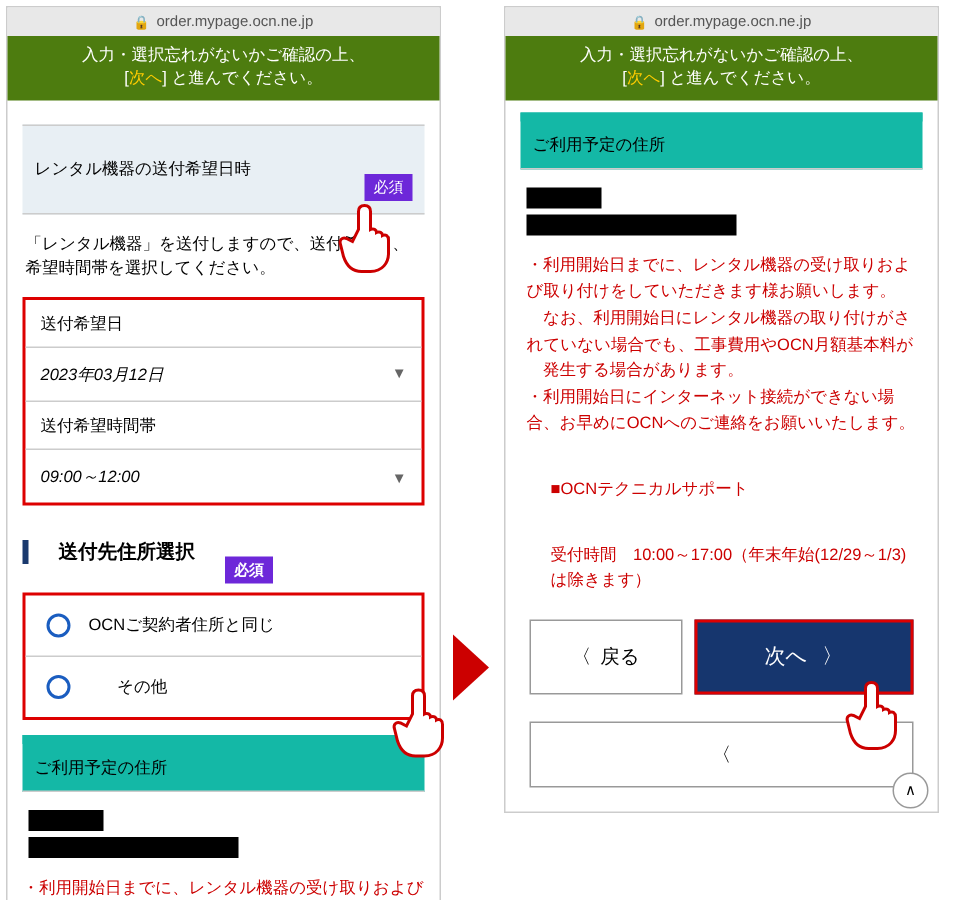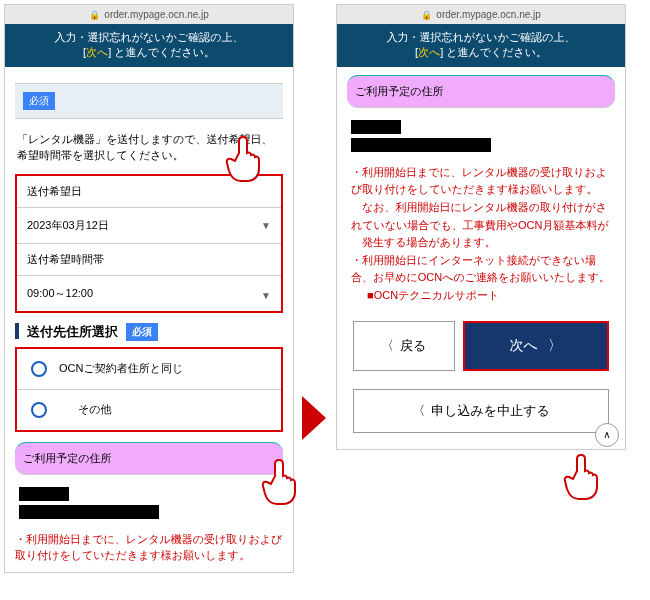--- a/index.html
+++ b/index.html
@@ -1,45 +1,45 @@
 <!DOCTYPE html>
 <html><head>
 <meta charset="utf-8">
 <style>
 * { box-sizing: border-box; margin: 0; padding: 0; }
 body { font-family: "Hiragino Sans", "Meiryo", sans-serif; background: #fff; display: flex; align-items: flex-start; gap: 6px; padding: 4px; }
 .phone { width: 290px; border: 1px solid #ccc; background: #fff; font-size: 11px; position: relative; }
 .url-bar { background: #e8e8e8; padding: 4px; text-align: center; font-size: 10px; color: #555; display: flex; align-items: center; justify-content: center; gap: 4px; }
-.banner { background: #0c4a6e; color: #fff; padding: 6px 8px; text-align: center; font-size: 11px; line-height: 1.4; }
+.banner { background: #4d7c0f; color: #fff; padding: 6px 8px; text-align: center; font-size: 11px; line-height: 1.4; }
 .banner .next-text { color: #ffcc00; }
 .content { padding: 8px 10px; }
 .note-red { color: #cc0000; font-size: 11px; line-height: 1.5; }
 .section-header { background: #e8eff4; border-top: 1px solid #ccc; border-bottom: 1px solid #ccc; padding: 8px; display: flex; justify-content: space-between; align-items: center; margin: 8px 0; }
-.badge-req { background: #3b82f6; color: #fff; font-size: 10px; padding: 2px 6px; }
+.badge-req { background: #6d28d9; color: #fff; font-size: 10px; padding: 2px 6px; margin-top: 24px; }
 .desc { padding: 4px 2px; font-size: 11px; line-height: 1.5; }
 .highlight-box { border: 2px solid #d00; padding: 0; margin: 6px 0; }
 .field-row { border-bottom: 1px solid #ccc; padding: 8px 10px; font-size: 11px; }
 .field-row:last-child { border-bottom: none; }
-.select-row { display: flex; justify-content: space-between; align-items: center; padding: 10px; border-bottom: 1px solid #ccc; }
+.select-row { display: flex; justify-content: space-between; align-items: center; padding: 10px; border-bottom: 1px solid #ccc; font-style: italic; }
 .select-row:last-child { border-bottom: none; align-items: flex-end; }
 .chev { color: #666; font-size: 10px; }
-.sec-title { display: flex; align-items: flex-start; gap: 8px; margin: 10px 0 6px; font-size: 13px; font-weight: bold; }
+.sec-title { display: flex; align-items: center; gap: 20px; margin: 10px 0 6px; font-size: 13px; font-weight: bold; }
 .bar { width: 4px; height: 16px; background: #1a3a6e; display: inline-block; }
 .radio-group { border: 2px solid #d00; }
 .radio-item { display: flex; align-items: center; gap: 12px; padding: 12px 14px; border-bottom: 1px solid #ccc; }
 .radio-item:last-child { border-bottom: none; gap: 31px; }
 .radio { width: 16px; height: 16px; border: 2px solid #1a5dc0; border-radius: 50%; display: flex; align-items: center; justify-content: center; flex-shrink: 0; }
 .radio.checked::after { content: ""; width: 8px; height: 8px; background: #1a5dc0; border-radius: 50%; }
-.sub-header { background: #f0abfc; border-top: 1px solid #14b8a6; border-bottom: 1px solid #ccc; padding: 8px; margin: 10px 0 0; border-radius: 11px; }
+.sub-header { background: #14b8a6; border-top: 6px solid #14b8a6; border-bottom: 1px solid #ccc; padding: 8px; margin: 10px 0 0; }
 .black-block { background: #000; height: 14px; margin: 4px 10px 4px 0; }
 .black-block.w1 { width: 50px; }
 .black-block.w2 { width: 140px; }
 .address-box { padding: 8px 4px 2px; }
 .info-text { padding: 6px 4px; color: #cc0000; font-size: 11px; line-height: 1.6; }
-.info-text .bullet { margin-left: 16px; }
+.info-text .bullet { margin-left: 16px; margin-top: 26px; }
 .btn-row { display: flex; gap: 8px; padding: 10px 6px; }
 .btn-back { flex: 1; border: 1px solid #999; background: #fff; padding: 14px; text-align: center; font-size: 13px; display: flex; align-items: center; justify-content: center; gap: 6px; }
 .btn-next { flex: 1.6; background: #16366e; color: #fff; padding: 14px; text-align: center; font-size: 14px; border: 2px solid #d00; display: flex; align-items: center; justify-content: center; gap: 10px; }
 .btn-cancel { border: 1px solid #999; background: #fff; padding: 12px; text-align: center; margin: 8px 6px; font-size: 13px; display: flex; align-items: center; justify-content: center; gap: 6px; }
 .arrow-sep { align-self: center; }
 .hand { position: absolute; z-index: 10; }
 .lock-icon { font-size: 9px; }
 .scroll-top { position: absolute; bottom: 2px; right: 6px; width: 24px; height: 24px; border: 1px solid #999; border-radius: 50%; display: flex; align-items: center; justify-content: center; font-size: 10px; background: #fff; }
 </style>
 </head>
@@ -50,20 +50,21 @@
     <span class="lock-icon">🔒</span>
     <span>order.mypage.ocn.ne.jp</span>
   </div>
   <div class="banner">
     <div>入力・選択忘れがないかご確認の上、</div>
     <div><span>[</span><span class="next-text">次へ</span><span>] と進んでください。</span></div>
   </div>
   <div class="content">
 
     <div class="section-header">
+      <span>レンタル機器の送付希望日時</span>
       <span class="badge-req">必須</span>
     </div>
     <div class="desc">「レンタル機器」を送付しますので、送付希望日、希望時間帯を選択してください。</div>
 
     <div class="highlight-box">
       <div class="field-row">送付希望日</div>
       <div class="select-row">
         <span>2023年03月12日</span>
         <span class="chev">▼</span>
       </div>
@@ -127,36 +128,36 @@
       <div class="black-block w1"></div>
       <div class="black-block w2"></div>
     </div>
 
     <div class="info-text">
       <div>・利用開始日までに、レンタル機器の受け取りおよび取り付けをしていただきます様お願いします。</div>
       <div>　なお、利用開始日にレンタル機器の取り付けがされていない場合でも、工事費用やOCN月額基本料が</div>
       <div>　発生する場合があります。</div>
       <div>・利用開始日にインターネット接続ができない場合、お早めにOCNへのご連絡をお願いいたします。</div>
       <div class="bullet">■OCNテクニカルサポート</div>
+      <div class="bullet">受付時間　10:00～17:00（年末年始(12/29～1/3)は除きます）</div>
     </div>
 
     <div class="btn-row">
       <div class="btn-back">
         <span>〈</span>
         <span>戻る</span>
       </div>
       <div class="btn-next">
         <span>次へ</span>
         <span>〉</span>
       </div>
     </div>
 
     <div class="btn-cancel">
       <span>〈</span>
-      <span>申し込みを中止する</span>
     </div>
   </div>
 
   <svg class="hand" style="top:448px; right:22px;" width="44" height="50" viewBox="0 0 44 50">
     <path d="M18 6 C18 3 20 2 22 2 C24 2 26 3 26 6 L26 18 C28 17 30 18 30 20 C32 19 34 20 34 22 C36 21 38 22 38 25 L38 34 C38 40 34 46 26 46 L20 46 C14 46 10 42 8 36 L6 28 C5 25 7 23 10 24 L14 26 L18 18 Z" fill="#fff" stroke="#cc0000" stroke-width="2"></path>
   </svg>
 
   <div class="scroll-top">
     <span>∧</span>
   </div>

